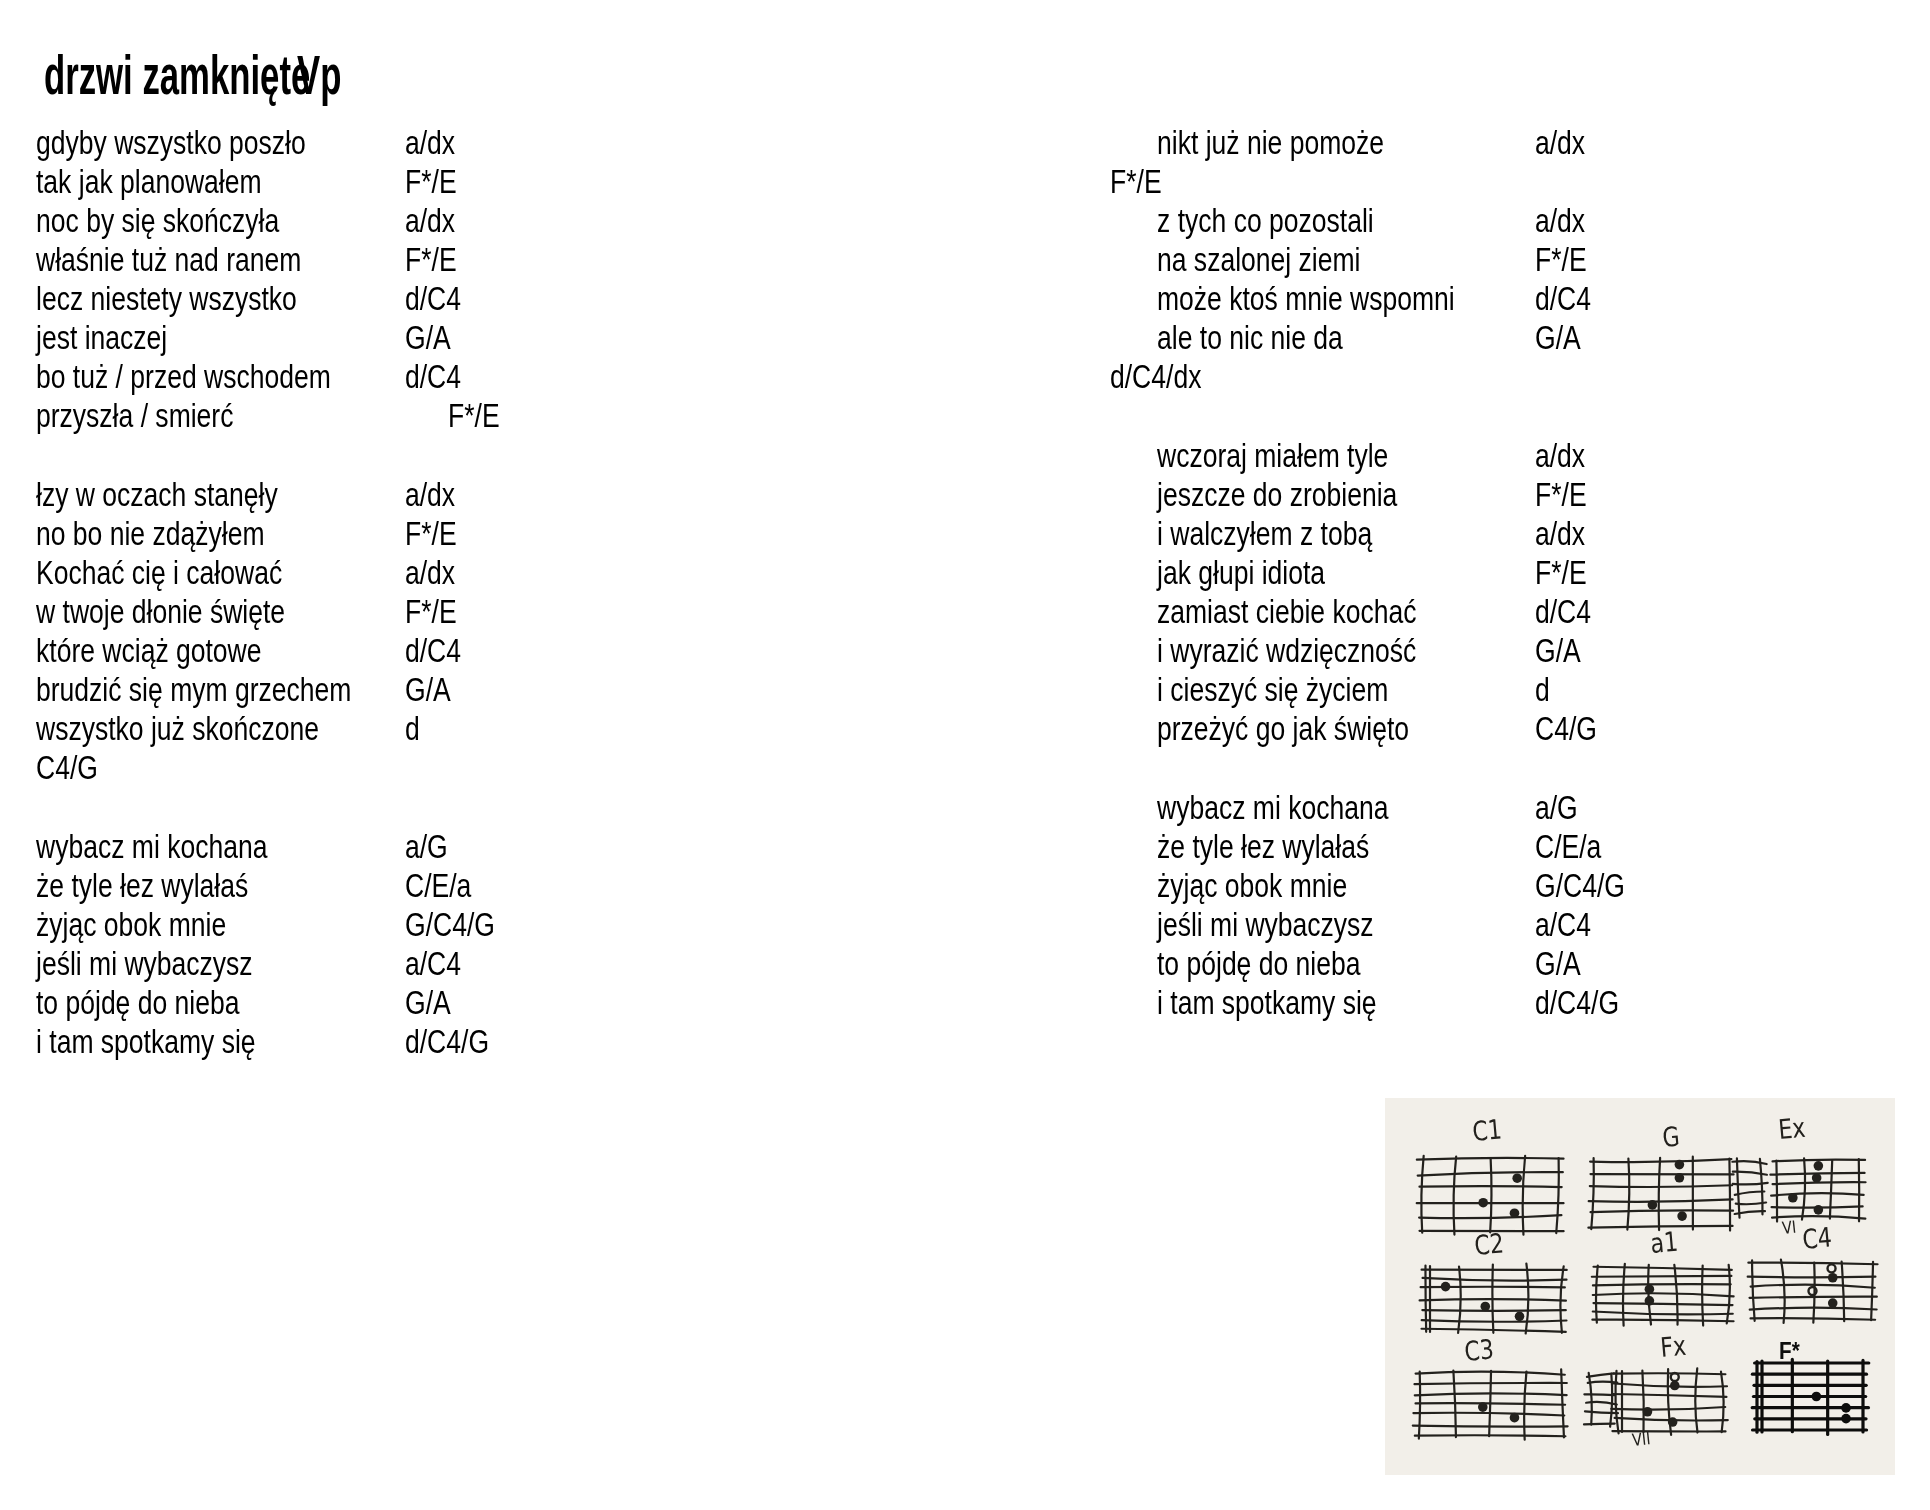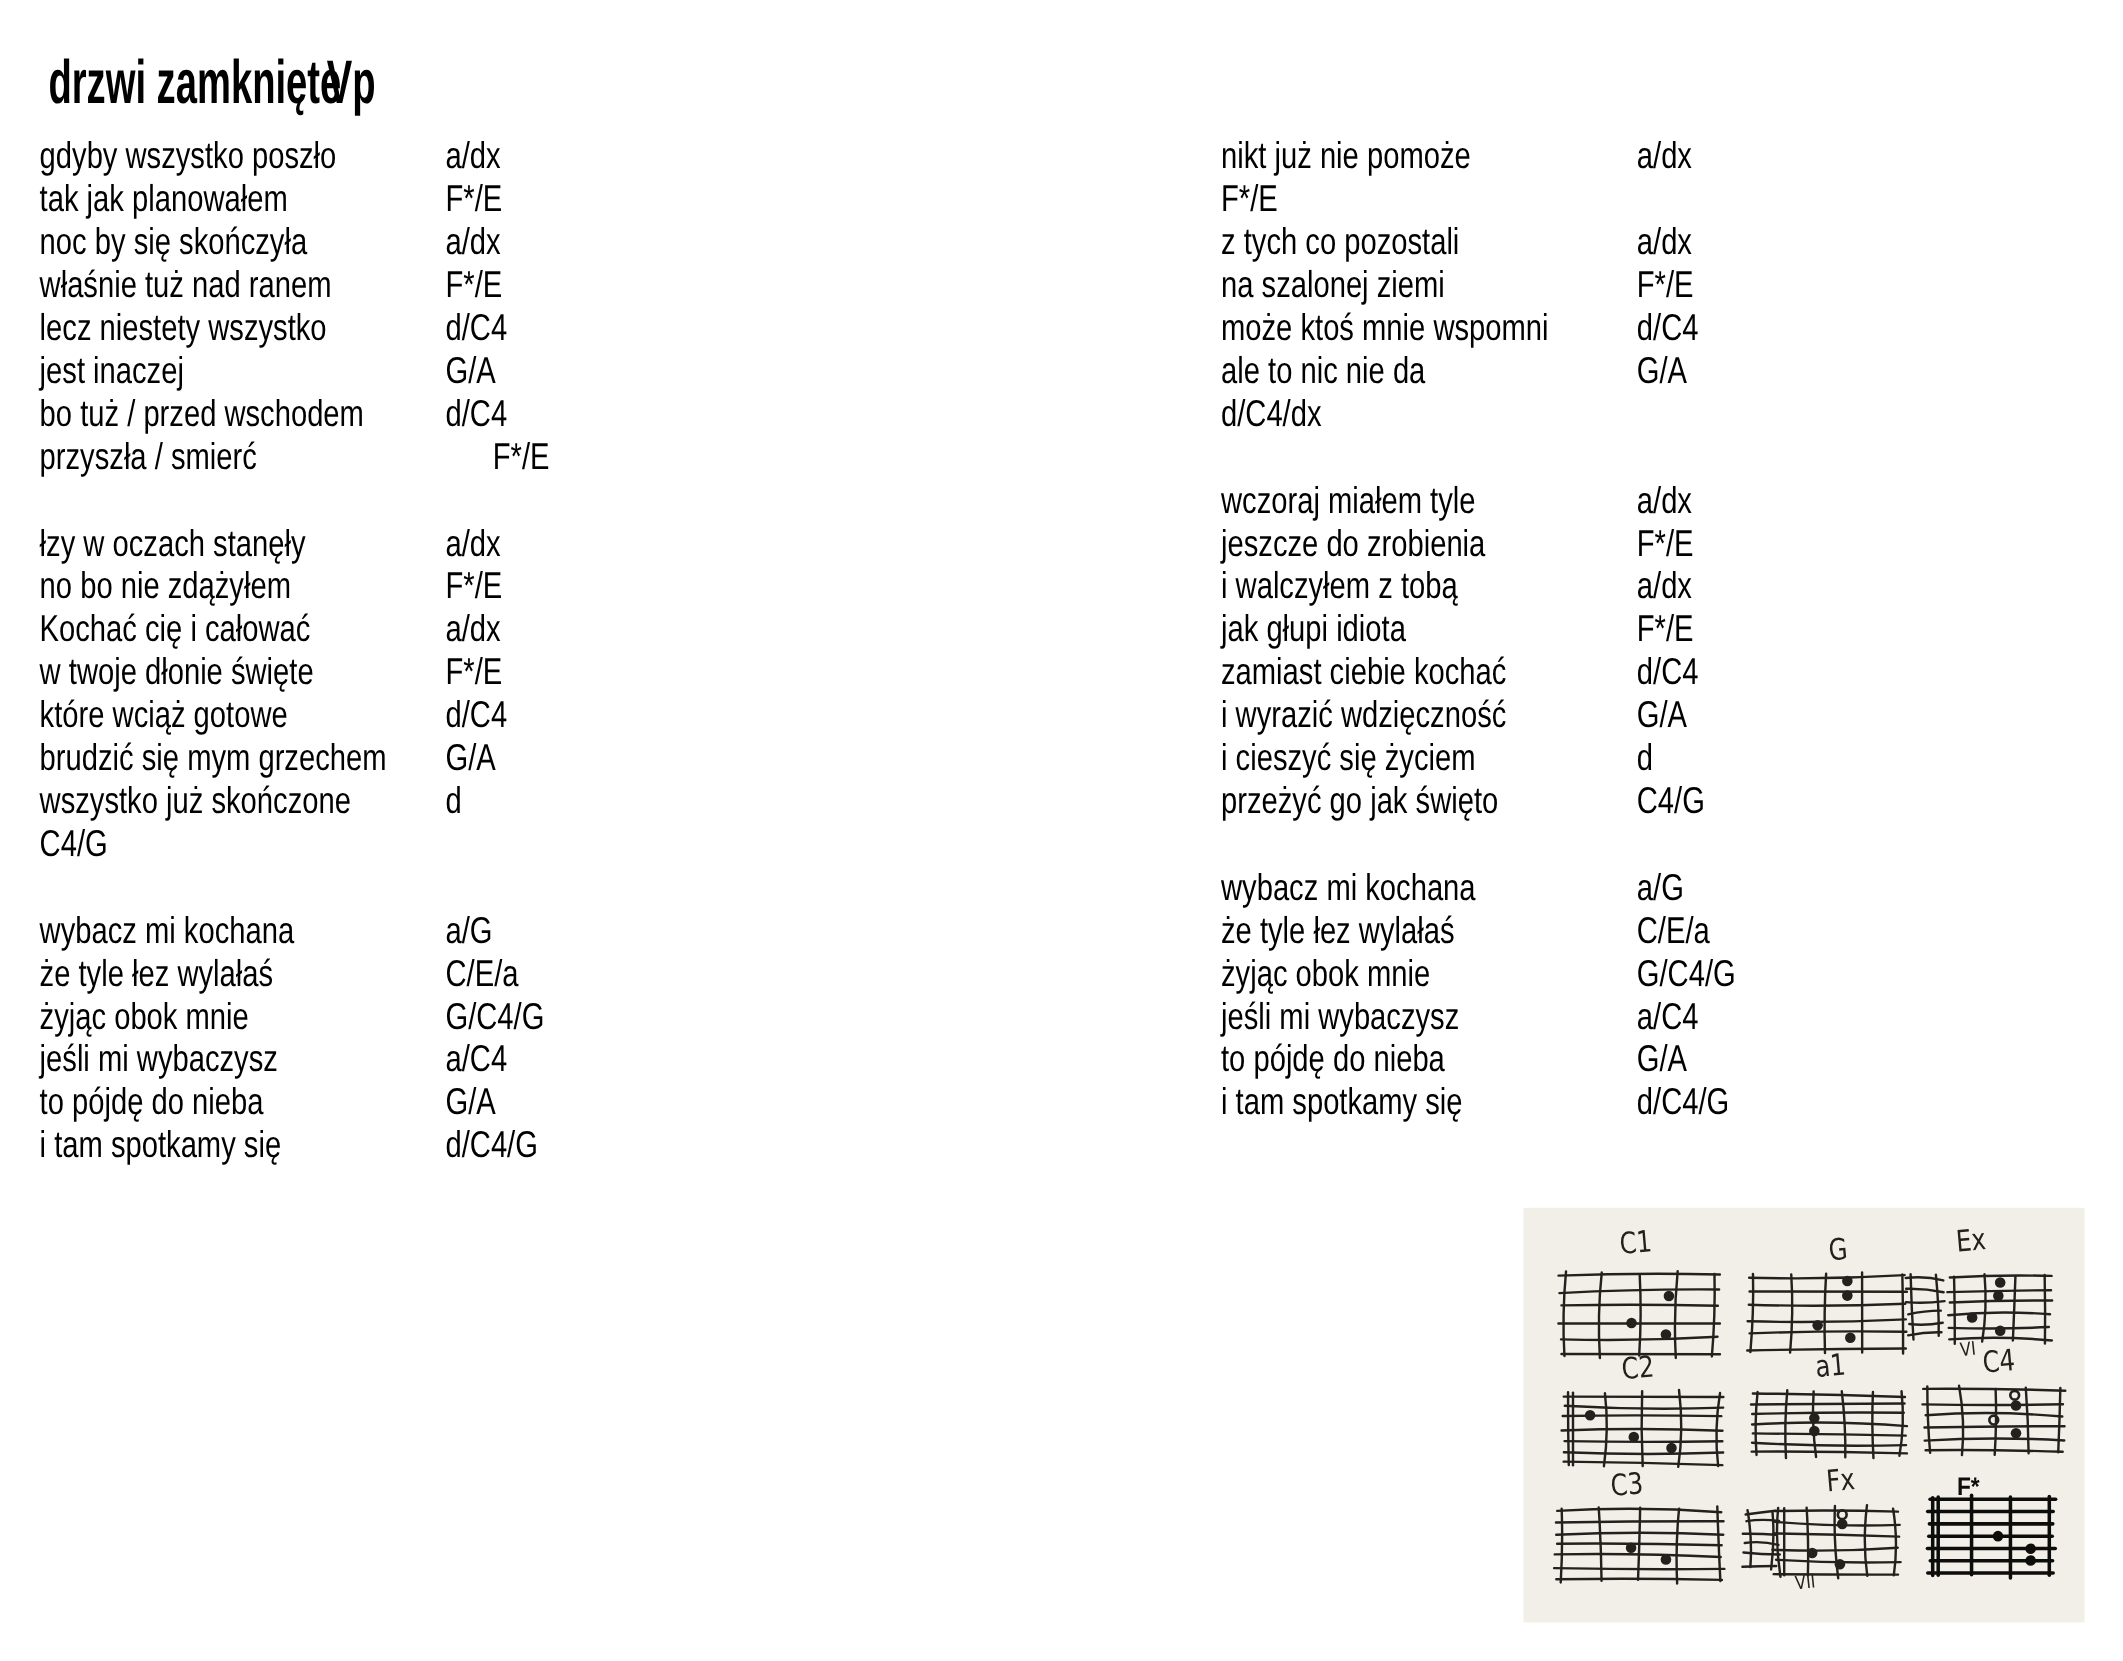--- a/index.html
+++ b/index.html
@@ -25,21 +25,21 @@
   .title .tkey { position:absolute; left:253px; top:0; }
 
   
   .col { position:absolute; top:123px; }
   .col.left  { left:36px;  }
   .col.right { left:1110px; }
   .verse { margin:0 0 40px 0; }
   .line  { height:39px; font-size:34px; line-height:39px; white-space:nowrap; display:flex; }
   .lyric { flex:none; }
   .col.left  .lyric { width:369px; }
-  .col.right .lyric { width:378px; }
+  .col.right .lyric { width:378px;margin-left:47px; }
   .lyric-inner, .chord {
     display:inline-block;
     transform:scaleX(0.78);
     transform-origin:0 50%;
     white-space:pre;
   }
 
   
   #chord-chart {
     position:absolute; left:1385px; top:1098px;

